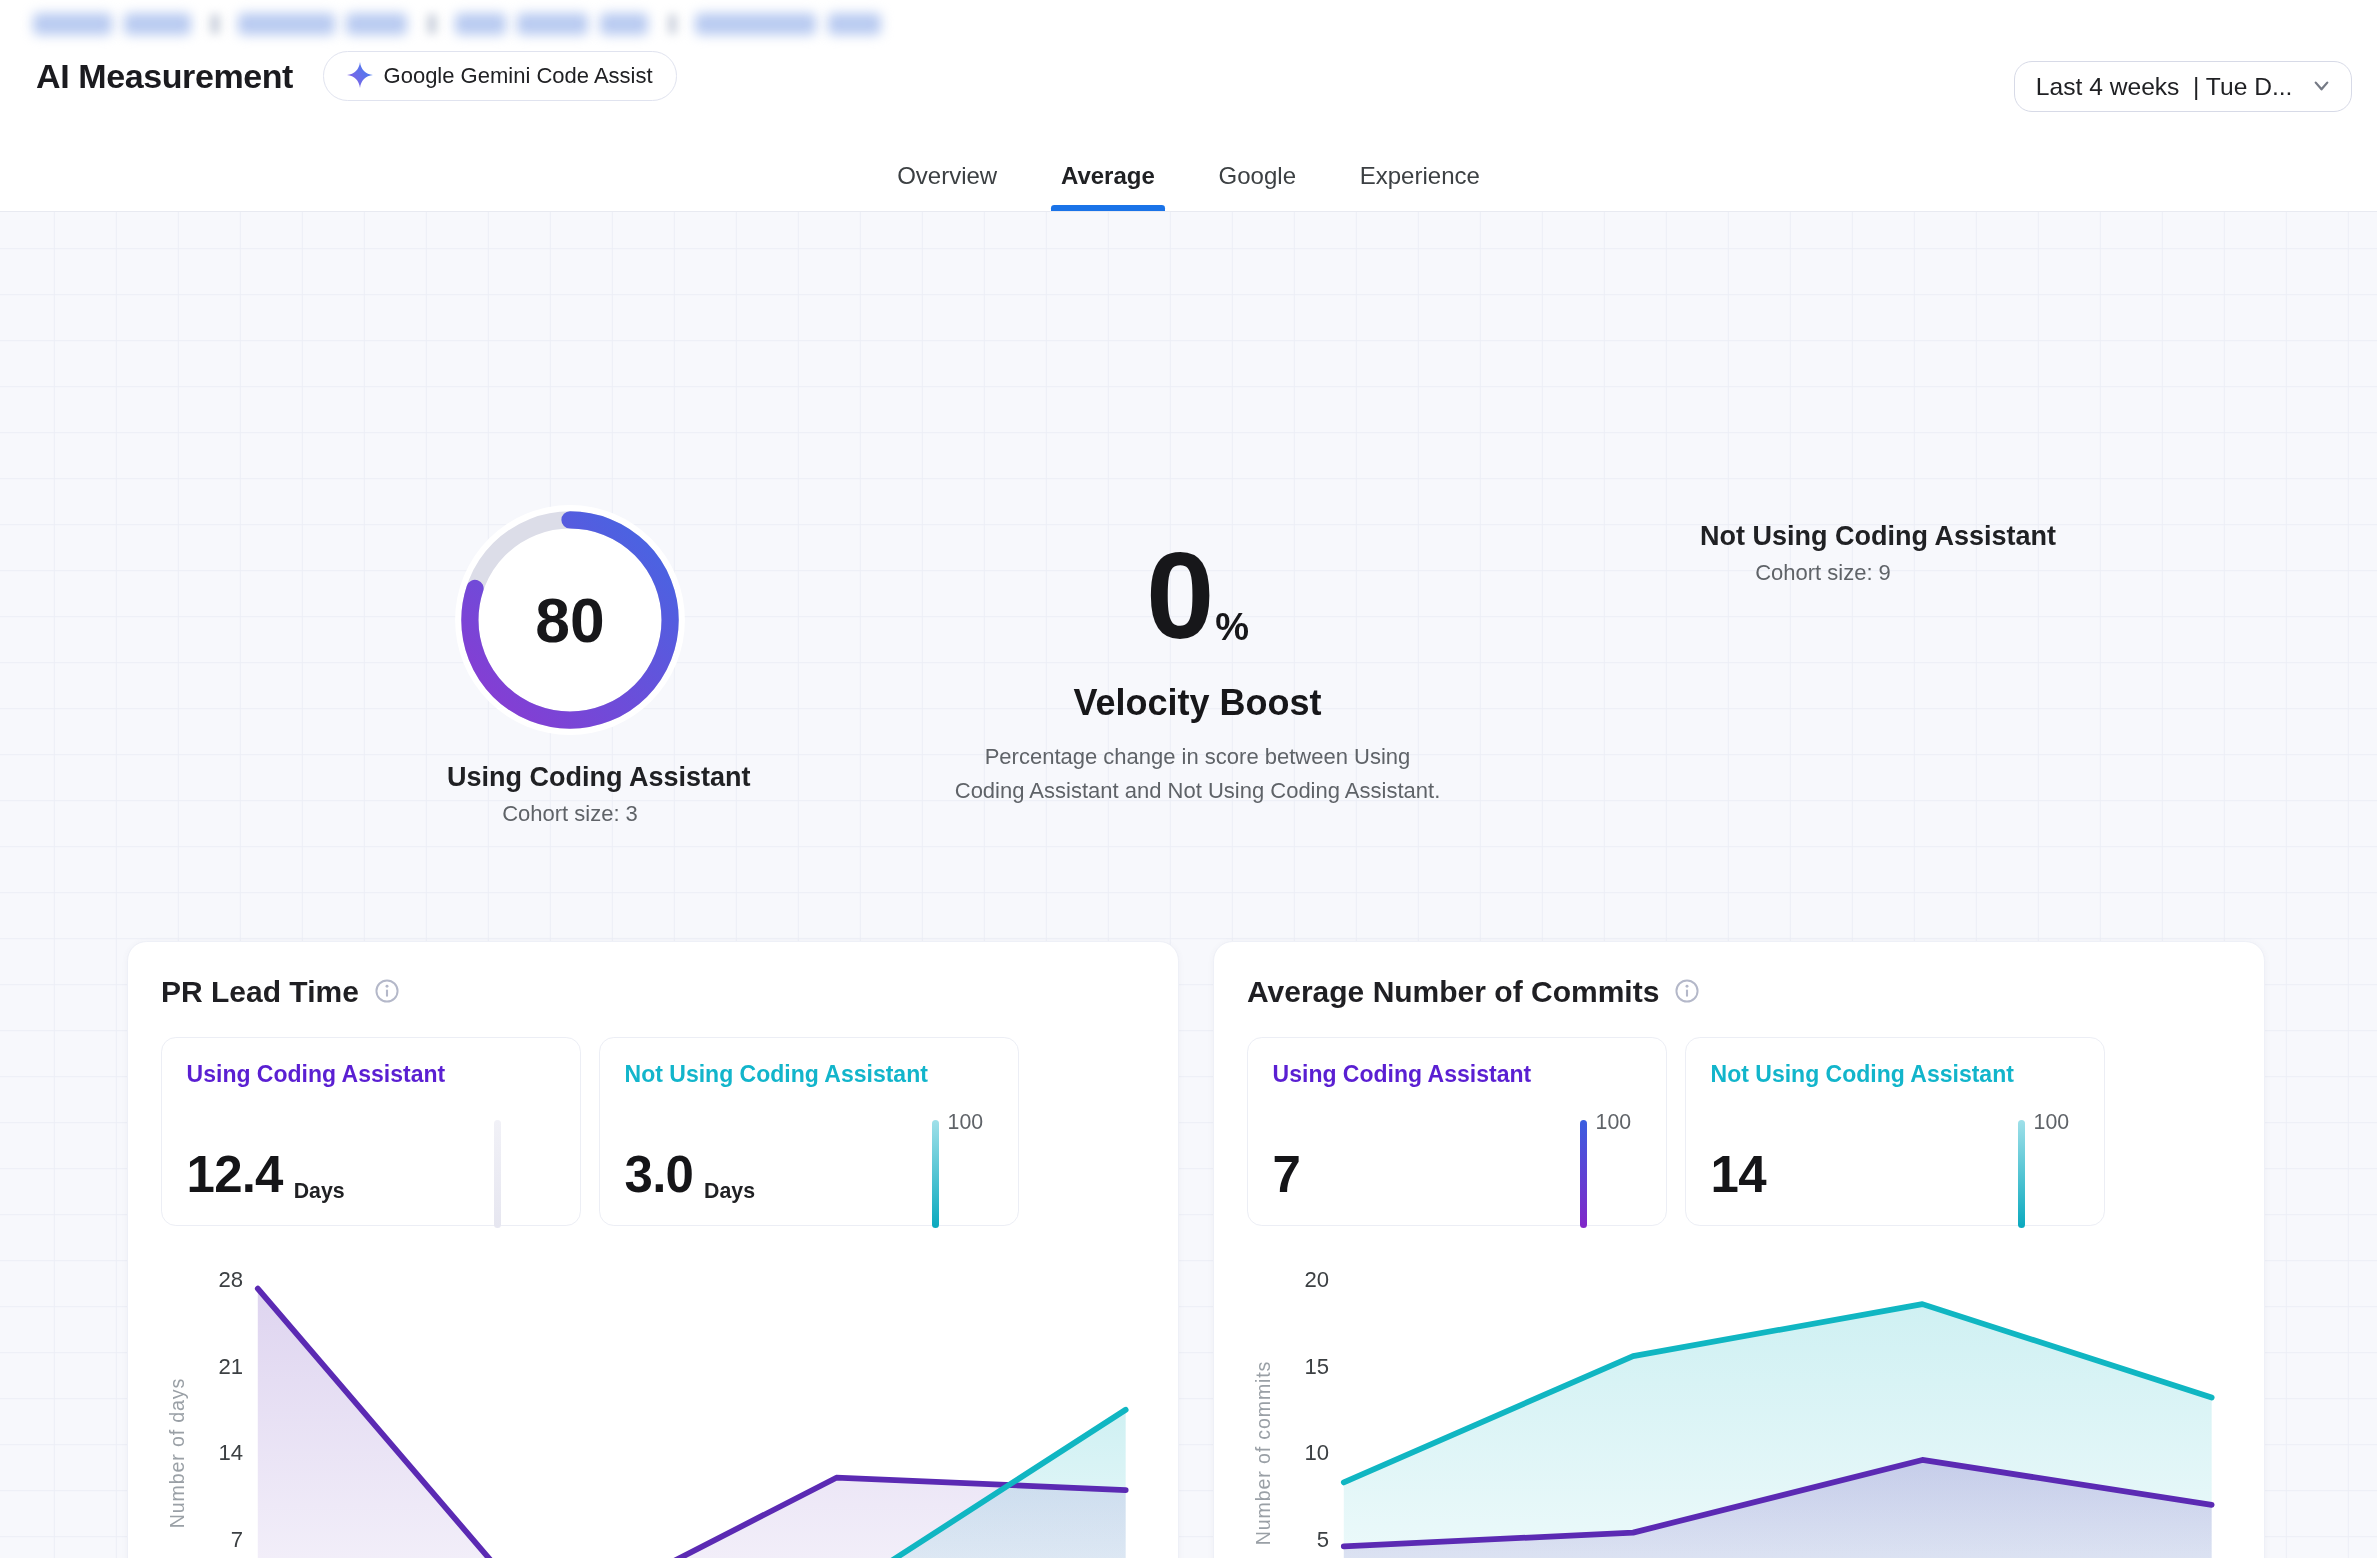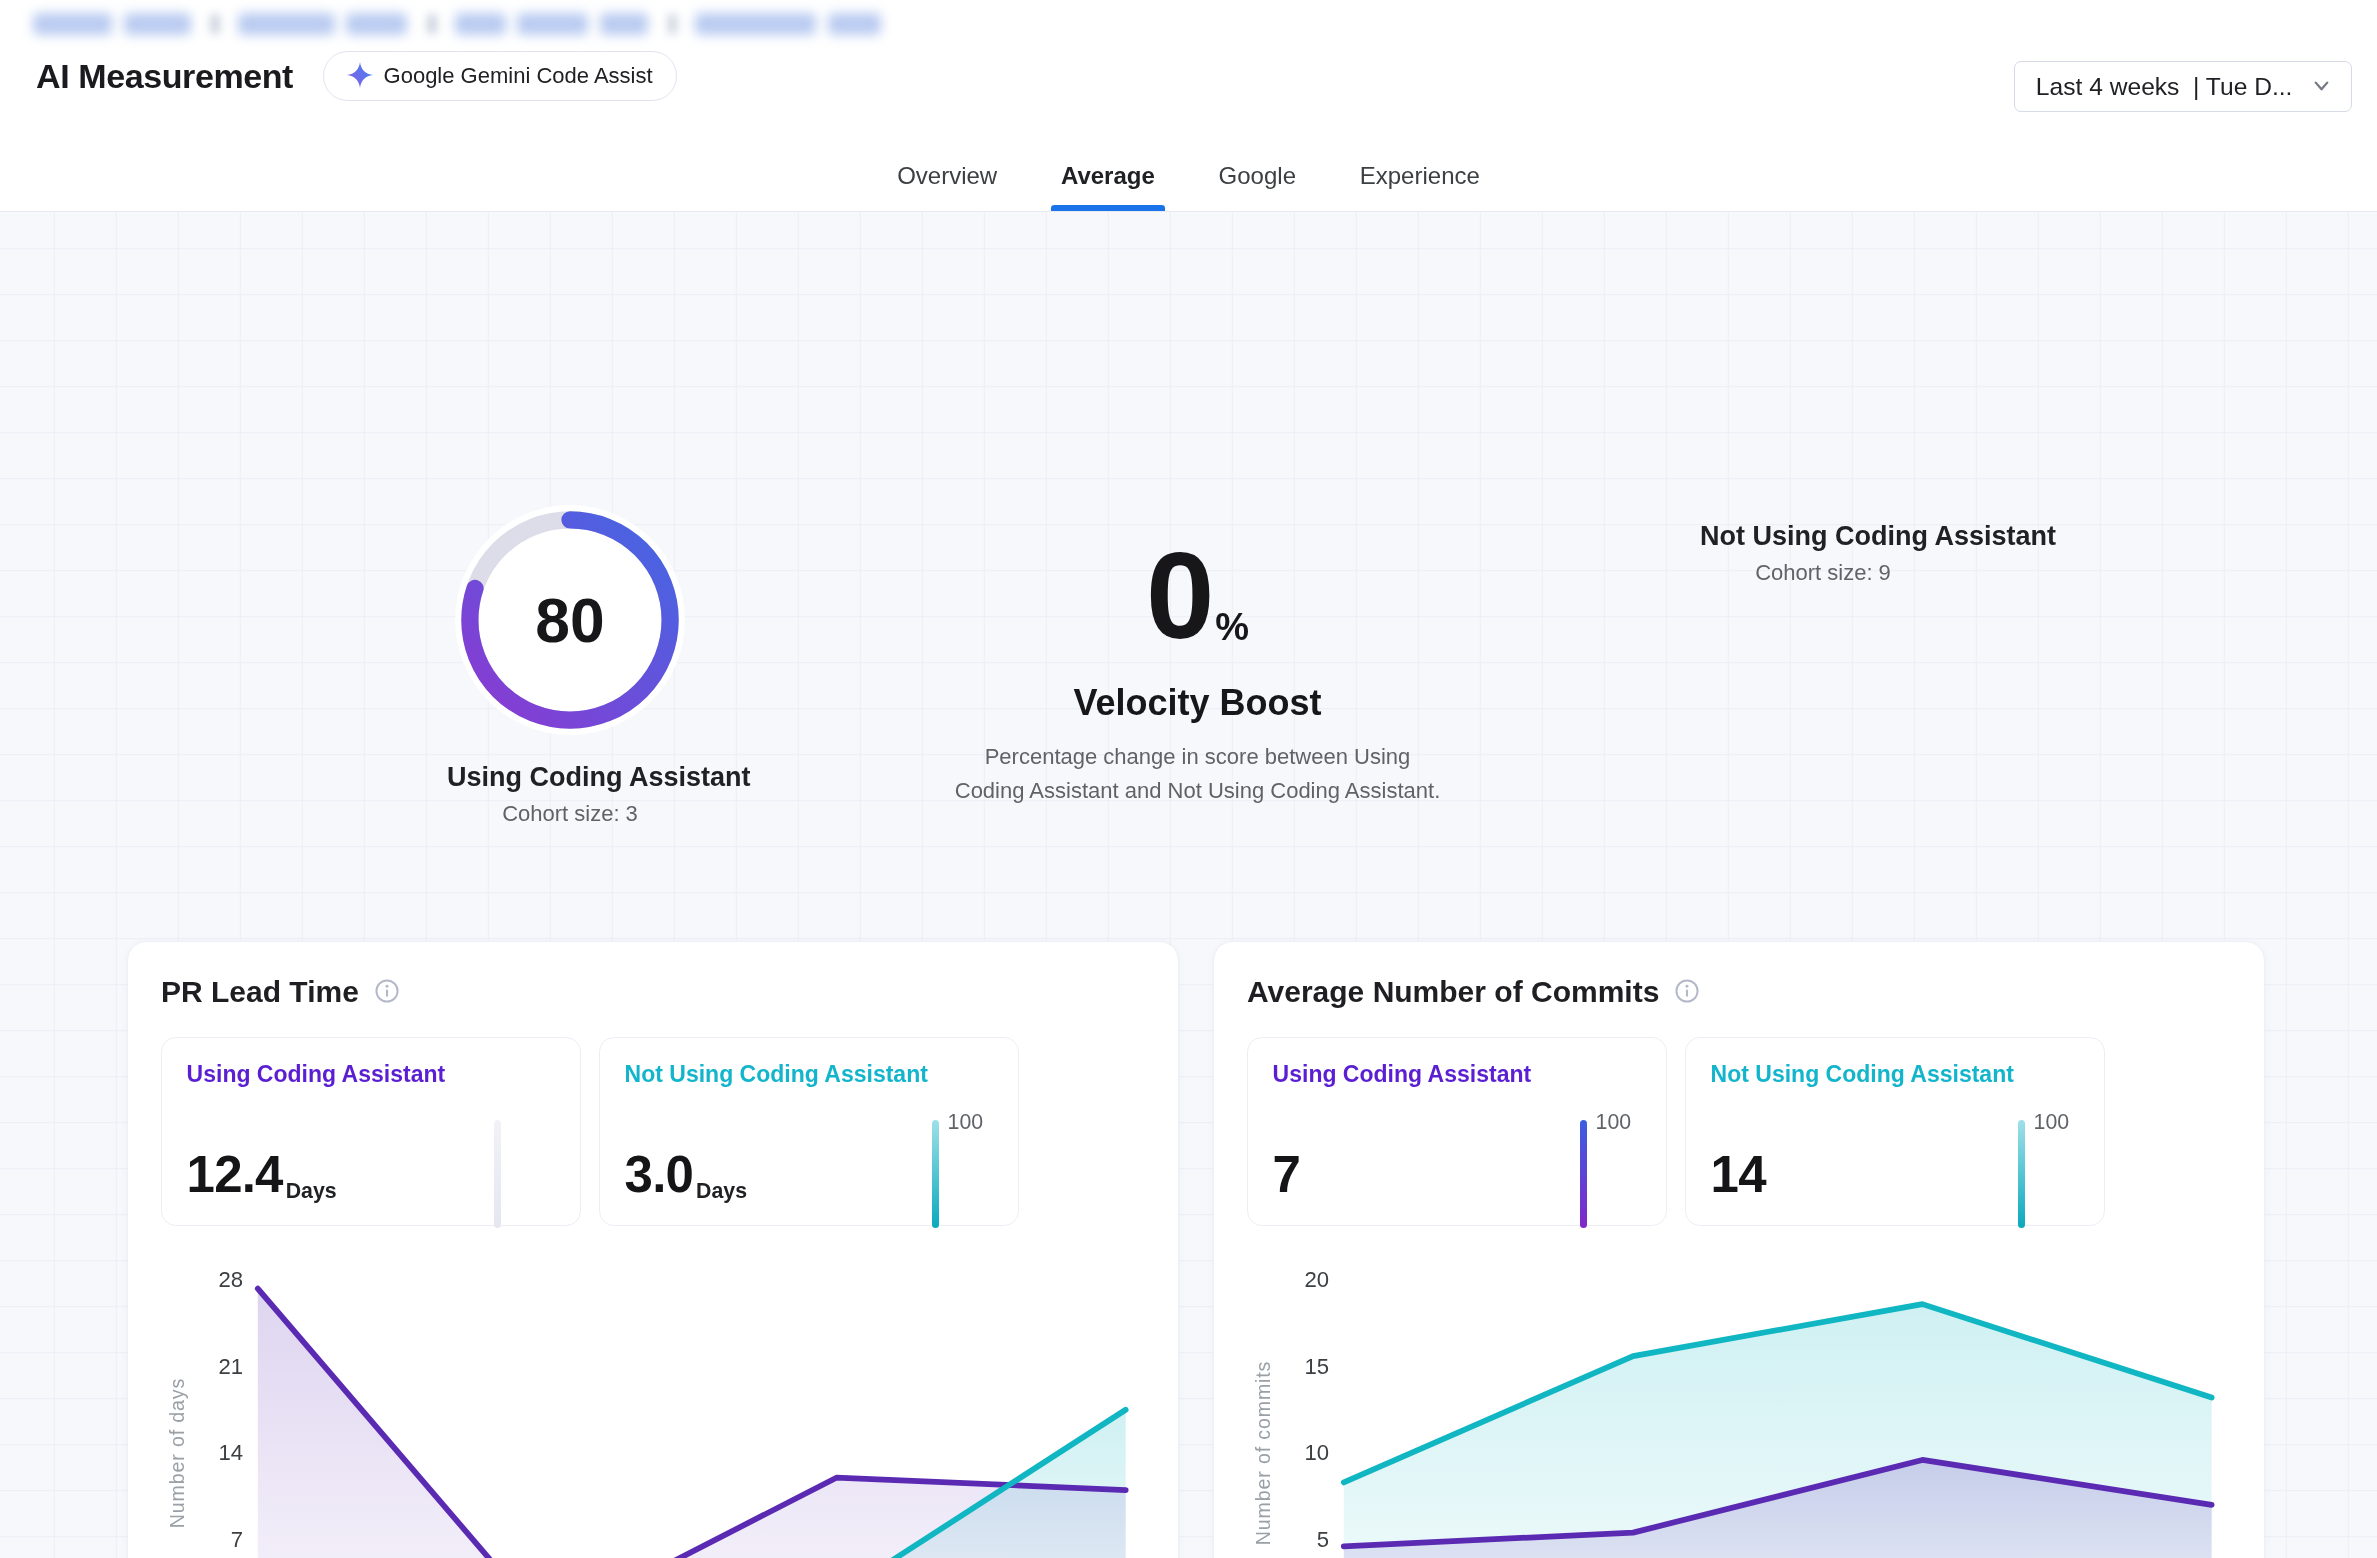--- a/index.html
+++ b/index.html
@@ -11,21 +11,21 @@
     border-bottom:0.8px solid #e8eaf1;z-index:2;text-align:center;}
   .breadcrumb{position:absolute;left:33px;top:13px;display:flex;align-items:center;}
   .bc-seg{height:22px;border-radius:4.9px;background:#b9cbf1;filter:blur(5.7px);margin-right:11.5px;}
   .bc-sep{width:9.8px;height:19.7px;border-radius:3.3px;background:#ccd2de;filter:blur(4.9px);margin:0 18px 0 8.2px;}
   .title-row{position:absolute;left:36px;top:51px;display:flex;align-items:center;gap:29.5px;}
   .page-title{font-size:34px;font-weight:700;letter-spacing:-0.4px;color:#1b1b1f;margin:0;}
   .badge{display:flex;align-items:center;gap:11px;height:48px;padding:0 23px;border:1.6px solid #e0e3ef;
     border-radius:24.6px;background:#fff;}
   .badge-label{font-size:22px;color:#202124;}
   .date-filter{position:absolute;right:24.6px;top:61px;height:51px;display:flex;align-items:center;gap:18px;
-    padding:0 18px 0 21.3px;border:1.6px solid #d7dae7;border-radius:7px;background:#fff;box-sizing:border-box;}
+    padding:0 18px 0 21.3px;border:1.6px solid #d7dae7;border-radius:18px;background:#fff;box-sizing:border-box;}
   .date-filter-value{font-size:24.6px;color:#202124;white-space:pre;}
   .tabs{position:absolute;left:0;bottom:0;width:100%;display:flex;justify-content:center;gap:54px;}
   .tab{position:relative;font-size:24px;color:#3c4043;padding:0 4.9px 21.3px 4.9px;cursor:pointer;}
   .tab.active{color:#202124;font-weight:700;}
   .tab.active::after{content:"";position:absolute;left:-4.9px;right:-4.9px;bottom:0;height:5.7px;
     border-radius:3.3px 3.3px 0 0;background:#1a73e8;}
 
   
   .content{position:absolute;left:0;top:212px;width:100%;height:1347px;
     background-color:#f7f8fc;
@@ -52,21 +52,21 @@
   .card.first{left:127px;}
   .card.second{left:1213px;}
   .card-title-row{display:flex;align-items:center;gap:14.8px;}
   .card-title{font-size:30px;font-weight:700;color:#1f1f23;}
   .stats-row{display:flex;gap:18px;margin-top:28px;}
   .stat-card{position:relative;width:420px;height:189px;border:1.6px solid #eceef5;border-radius:14.8px;
     background:#fff;box-sizing:border-box;padding:23px 24.6px;}
   .stat-label{font-size:23px;font-weight:700;}
   .stat-value-row{position:absolute;left:24.6px;bottom:21.3px;display:flex;align-items:flex-end;}
   .stat-value{font-size:51px;font-weight:700;color:#151518;letter-spacing:-0.8px;}
-  .stat-unit{font-size:21.3px;font-weight:700;color:#202124;margin-left:3px;}
+  .stat-unit{font-size:21.3px;font-weight:700;color:#202124;margin-left:11px;}
   .stat-pill{position:absolute;right:79px;top:82px;width:7.4px;height:108px;border-radius:4.1px;}
   .stat-pill-max{position:absolute;right:16.4px;top:72px;width:54px;font-size:21.3px;color:#5f6368;text-align:left;}
   .chart{display:block;margin-top:34px;}
 </style>
 </head>
 <body>
 
 <div class="page">
 
   <div class="header">

